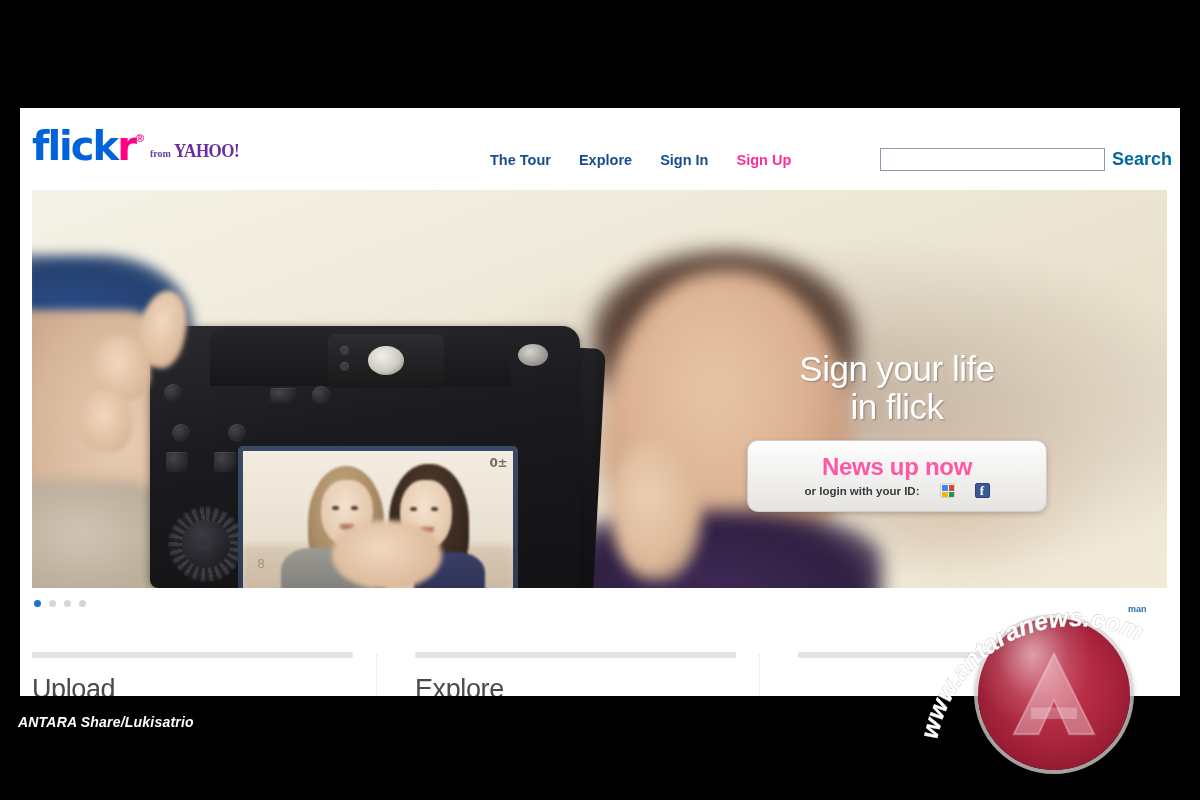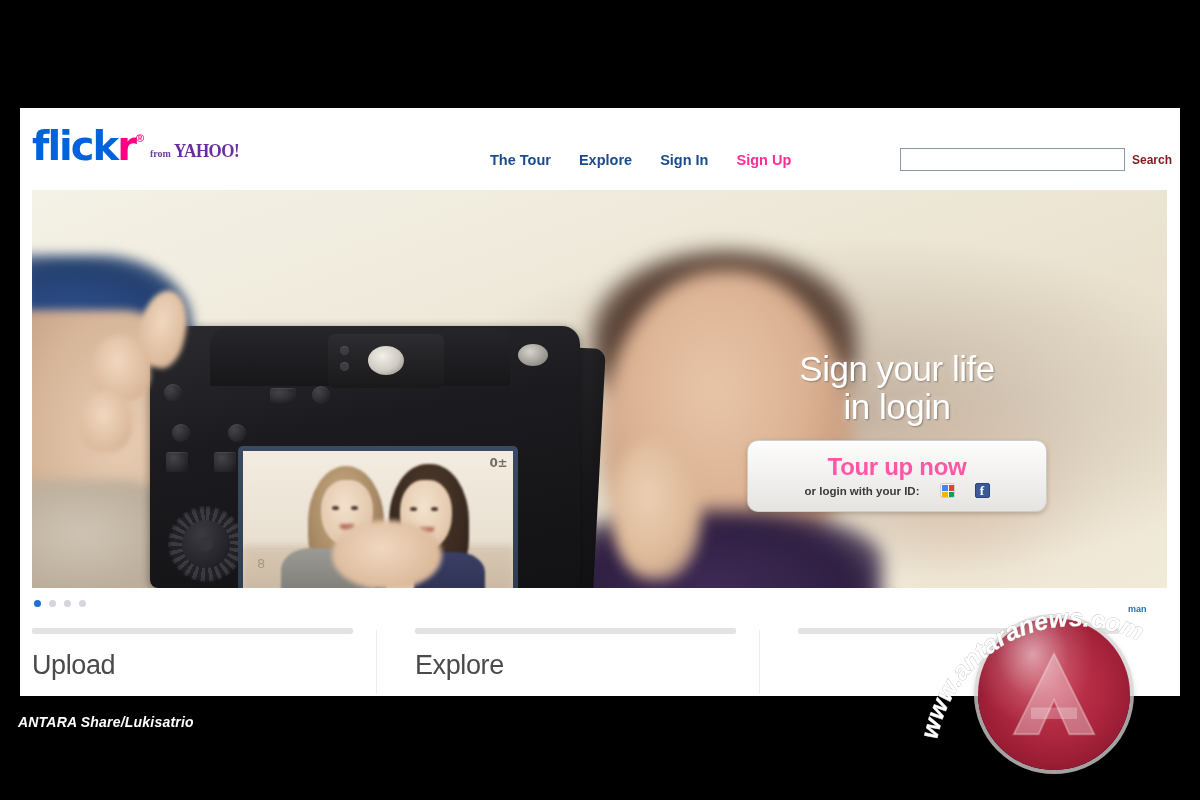--- a/index.html
+++ b/index.html
@@ -121,23 +121,23 @@
     border: 1px solid #8D98A8;
     background: #ffffff;
     font-family: "Liberation Sans", sans-serif;
     font-size: 12px;
     padding: 0 4px;
     color: #333;
     outline: none;
   }
   #search-label {
     font-family: "Liberation Sans", sans-serif;
-    font-size: 12px;
-    font-weight: bold;
-    color: #7f1d1d;
+    font-size: 18px;
+    font-weight: bold;
+    color: #0369a1;
     cursor: pointer;
     white-space: nowrap;
   }
 
   
   #hero {
     position: absolute;
     left: 12px;
     top: 82px;
     width: 1135px;
@@ -564,20 +564,21 @@
     position: absolute;
     left: 12px;
     top: 520px;
     width: 1135px;
     display: flex;
   }
   .feature-col {
     flex: 1;
     padding-right: 48px;
     position: relative;
+    margin-top: 24px;
   }
   .feature-col + .feature-col { padding-left: 14px; }
   .feature-rule {
     height: 6px;
     background: #e3e3e3;
     border-radius: 2px;
     margin-bottom: 16px;
   }
   .feature-title {
     font-family: "Liberation Sans", sans-serif;
@@ -761,25 +762,25 @@
       </div>
 
       <div class="hero-finger f1"></div>
       <div class="hero-finger f2"></div>
       <div class="hero-finger f3"></div>
       <div class="hero-finger f4"></div>
 
       <div id="hero-copy">
         <div id="hero-headline">
           <div>Sign your life</div>
-          <div>in login</div>
+          <div>in flick</div>
         </div>
 
         <div id="signup-card">
-          <div id="signup-main">Tour up now</div>
+          <div id="signup-main">News up now</div>
           <div id="signup-sub-row">
             <span id="signup-sub">or login with your ID:</span>
             <span class="id-icon" id="google-icon">
               <i class="gq1"></i>
                 <i class="gq2"></i>
                 <i class="gq3"></i>
                 <i class="gq4"></i>
             </span>
             <span class="id-icon" id="facebook-icon">f</span>
           </div>

